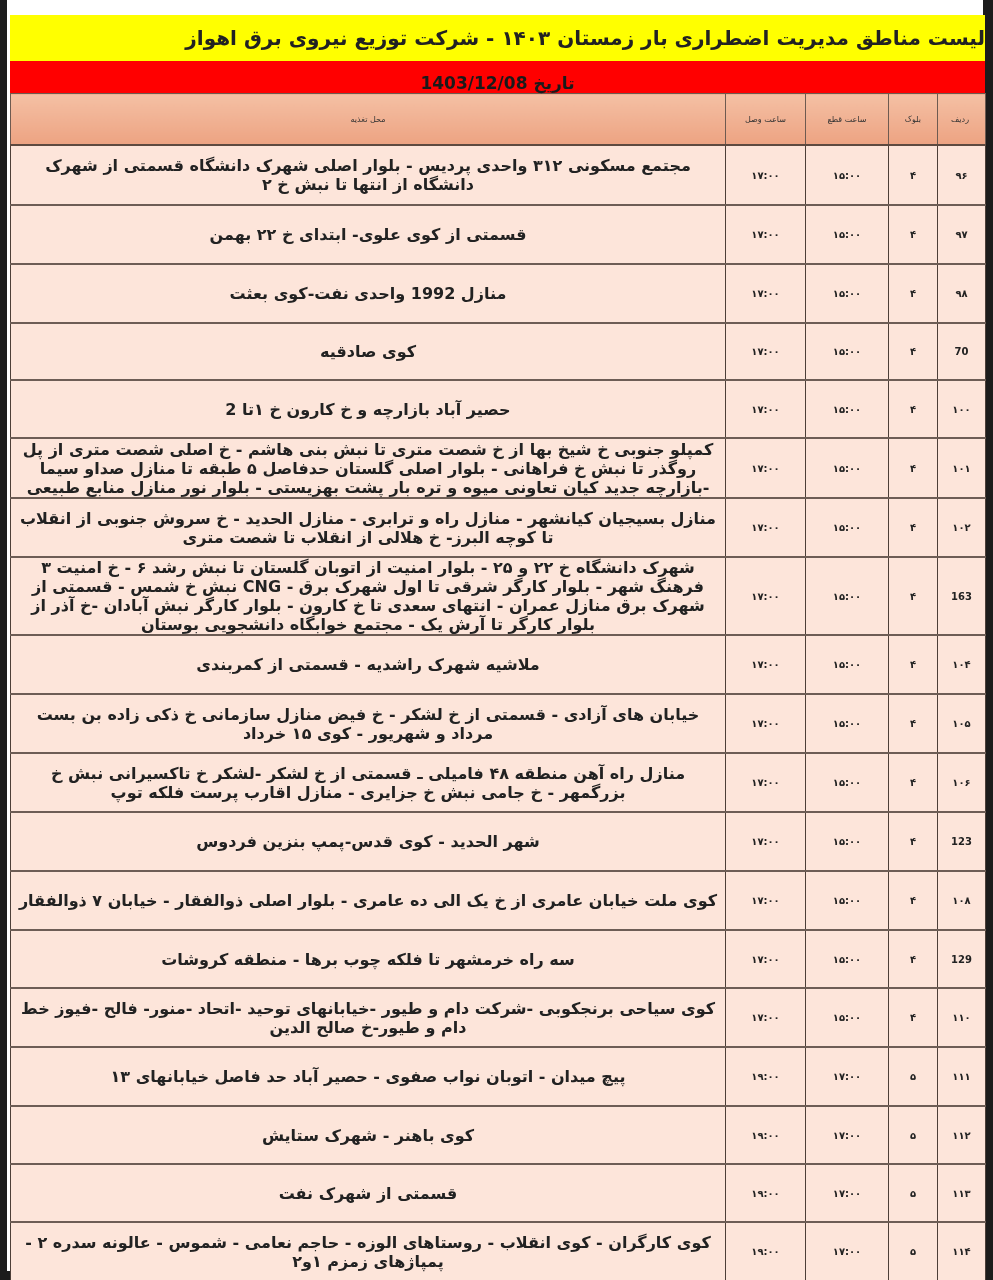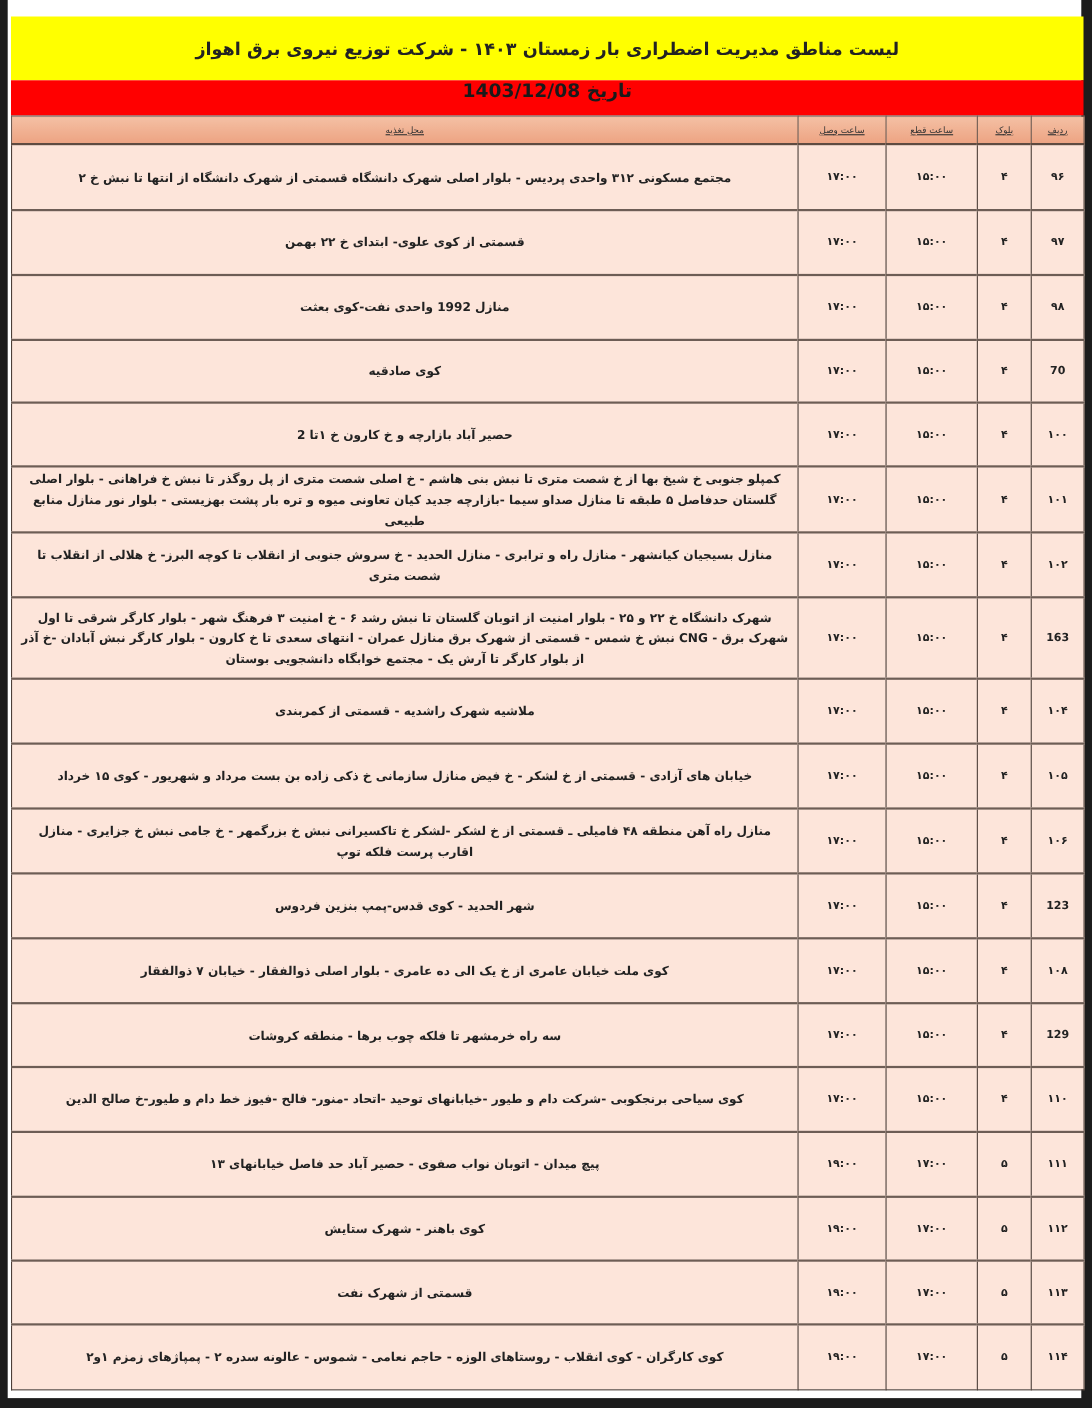--- a/index.html
+++ b/index.html
@@ -10,51 +10,51 @@
     position: relative;
   }
   .page {
     position: absolute; left: 7px; top: 0; width: 976px; height: 1271px;
     background: #ffffff;
   }
   .sheet {
     position: absolute; left: 3px; top: 15px; width: 975px;
   }
   .title-band {
-    height: 58px; background: #ffff00;
-    display: flex; align-items: center; justify-content: center;
+    height: 46px; background: #ffff00;
+    display: flex; align-items: center; justify-content: flex-start;
     direction: rtl;
-    font-weight: bold; font-size: 16px; color: #222;
+    font-weight: bold; font-size: 20px; color: #222;
   }
   .date-band {
     height: 32px; background: #ff0000;
-    display: flex; align-items: flex-start; justify-content: center;
+    display: flex; align-items: flex-end; justify-content: center;
     direction: rtl;
     font-weight: bold; font-size: 17px; color: #1a1a1a;
   }
   table.grid {
     border-collapse: collapse; width: 975px; table-layout: fixed;
     direction: rtl;
   }
   table.grid th {
     height: 18px; font-size: 8px; font-weight: normal; color: #333;
     background: linear-gradient(#f4c0a4, #eda382);
     border: 1px solid #6e5a50; border-bottom: 2px solid #5e4a40;
-    text-align: center; padding: 3px; text-decoration: underline;
+    text-align: center; padding: 16px;
   }
   table.grid td {
     background: #fde5da;
     border: 1px solid #4d3f38;
     border-top: 2px solid #6d5d55;
     text-align: center; vertical-align: middle;
     font-size: 10px; font-weight: bold; color: #222;
     padding: 0 6px;
   }
   table.grid td.loc {
-    font-size: 11px; line-height: 19px;
+    font-size: 16px; line-height: 19px;
   }
   td.num { font-size: 9px; }
 </style>
 </head>
 <body>
 
 <div class="page">
   <div class="sheet">
     <div class="title-band">
       <span>لیست مناطق مدیریت اضطراری بار زمستان ۱۴۰۳ - شرکت توزیع نیروی برق اهواز</span>

